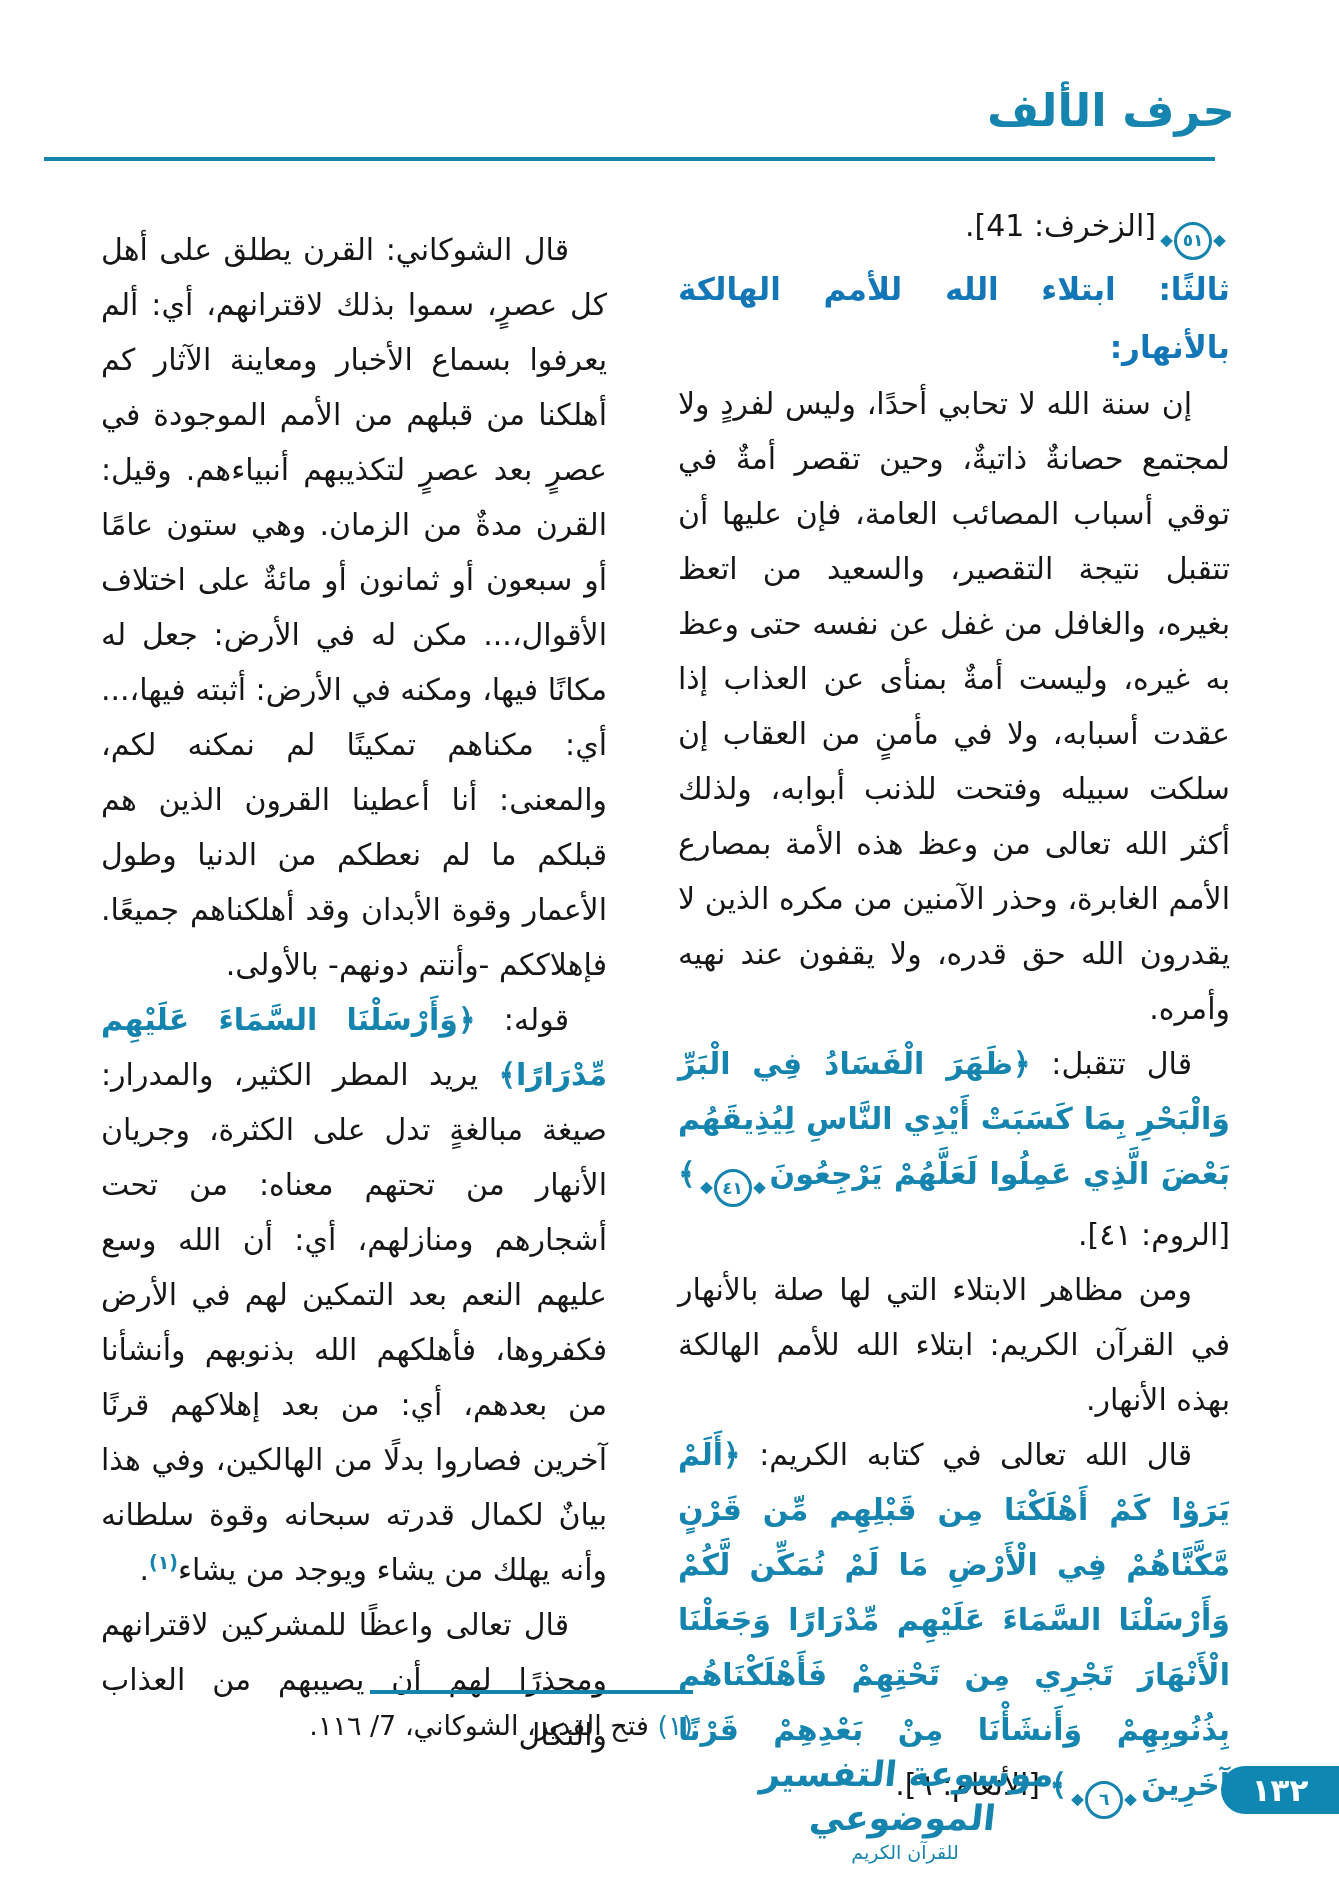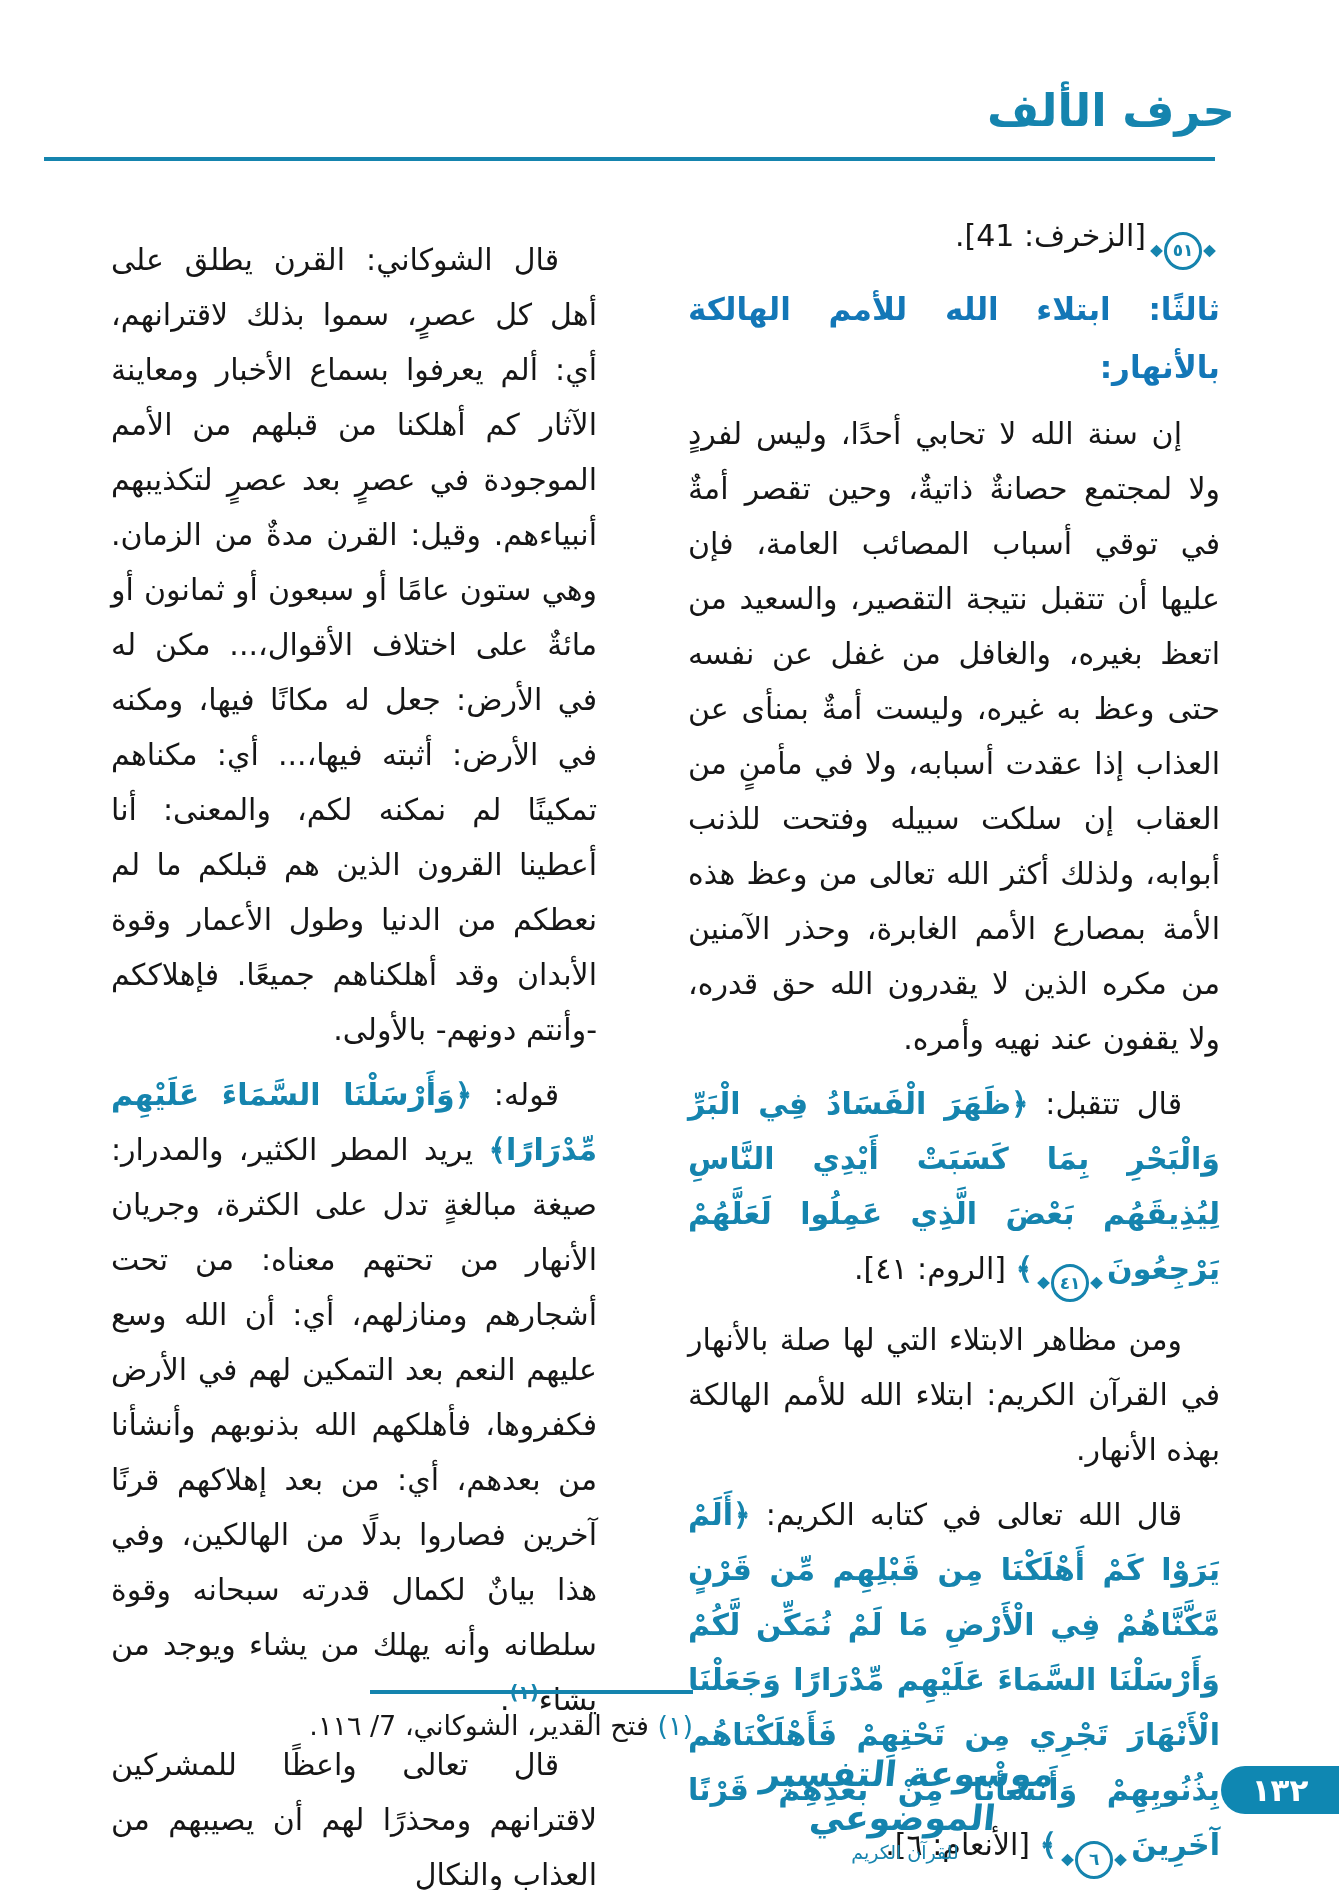--- a/index.html
+++ b/index.html
@@ -29,21 +29,21 @@
     background:var(--teal);
   }
   
   .col{
     position:absolute;
     font-size:30px;line-height:55px;
     text-align:justify;text-justify:inter-word;
   }
   .col-right{top:198px;right:109px;width:552px;}
   .col-left{top:222px;left:141px;width:506px;}
-  .col p{margin:10px;}
+  .col p{margin:0;}
   .para{text-indent:38px;}
   .section-heading{
     font-weight:bold;color:var(--blue);
     font-size:31px;line-height:58px;
     text-indent:0;
   }
   .quran{color:var(--teal);font-weight:bold;}
   .verse-ref-line{text-indent:0;}
   
   .ayah{

